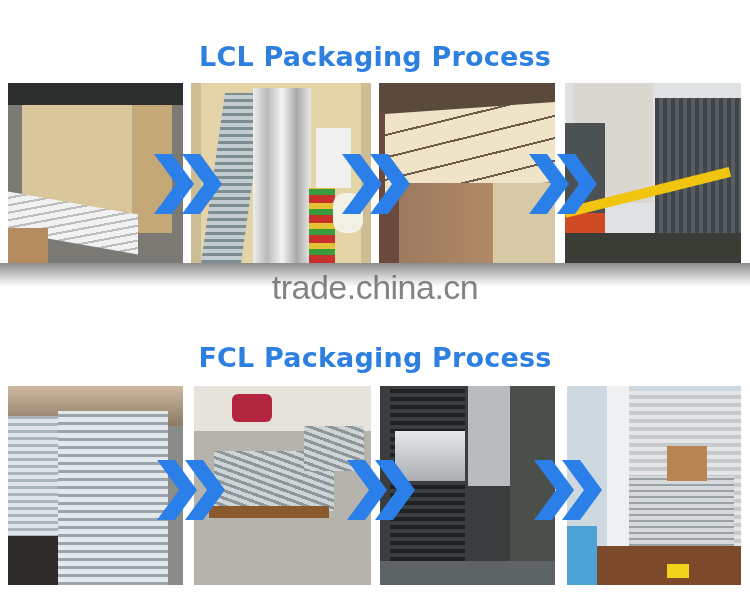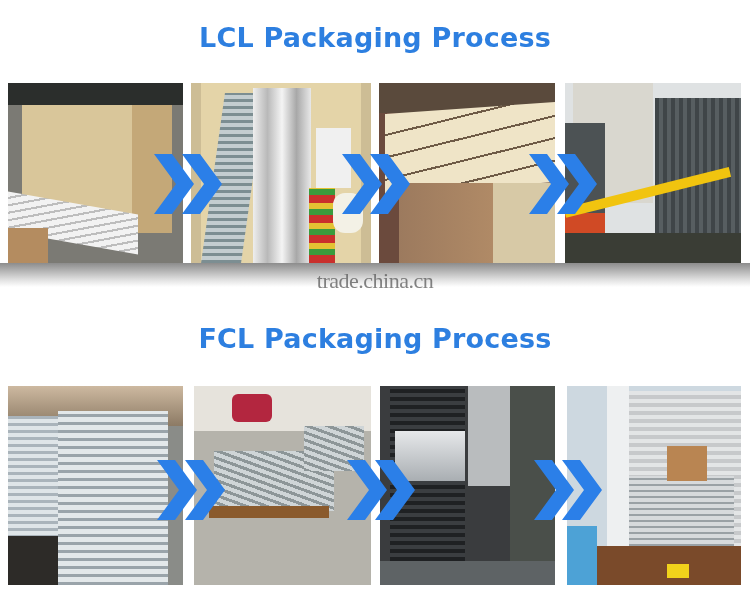--- a/index.html
+++ b/index.html
@@ -1,23 +1,23 @@
 <!DOCTYPE html>
 <html><head>
 <meta charset="utf-8">
 <style>
   html, body { margin:0; padding:0; }
   body { width:750px; height:600px; background:#ffffff; position:relative; overflow:hidden; font-family:"DejaVu Sans", sans-serif; }
-  .title { position:absolute; left:0; width:750px; text-align:center; font-weight:bold; font-size:27px; color:#2d7fe0; letter-spacing:0.2px; }
+  .title { position:absolute; left:0; width:750px; text-align:center; font-weight:bold; font-size:27px; color:#2d7fe0; letter-spacing:0.2px;margin-top:19px; }
   .photo { position:absolute; overflow:hidden; }
   .arrow { position:absolute; width:78px; height:64px; }
   .fade-band { position:absolute; left:0; width:750px; height:24px;
     background:linear-gradient(to bottom, rgba(120,120,120,0.85), rgba(200,200,200,0.55) 70%, rgba(255,255,255,0)); }
-  .watermark { position:absolute; left:0; width:750px; text-align:center; font-family:Liberation Serif, serif;
-    font-size:22px; color:rgba(90,90,90,0.75); top:268px; letter-spacing:-0.5px; }
+  .watermark { position:absolute; left:0; width:750px; text-align:center; font-family:Liberation Sans, sans-serif;
+    font-size:34px; color:rgba(90,90,90,0.75); top:268px; letter-spacing:-0.5px; }
   
   .scene { position:absolute; inset:0; }
 </style>
 </head>
 <body>
 
 <div class="title" style="top:22px;">LCL Packaging Process</div>
 
 <div class="photo" style="left:8px;top:83px;width:175px;height:180px;background:#8a8170;">
   <div class="scene" style="background:linear-gradient(#2b2e2c 0 12%, #7b7a74 12% 100%);"></div>

